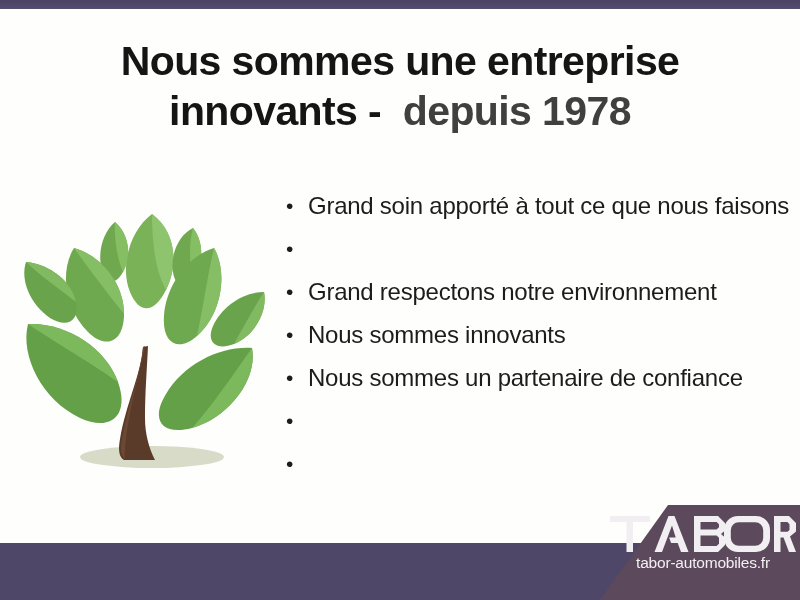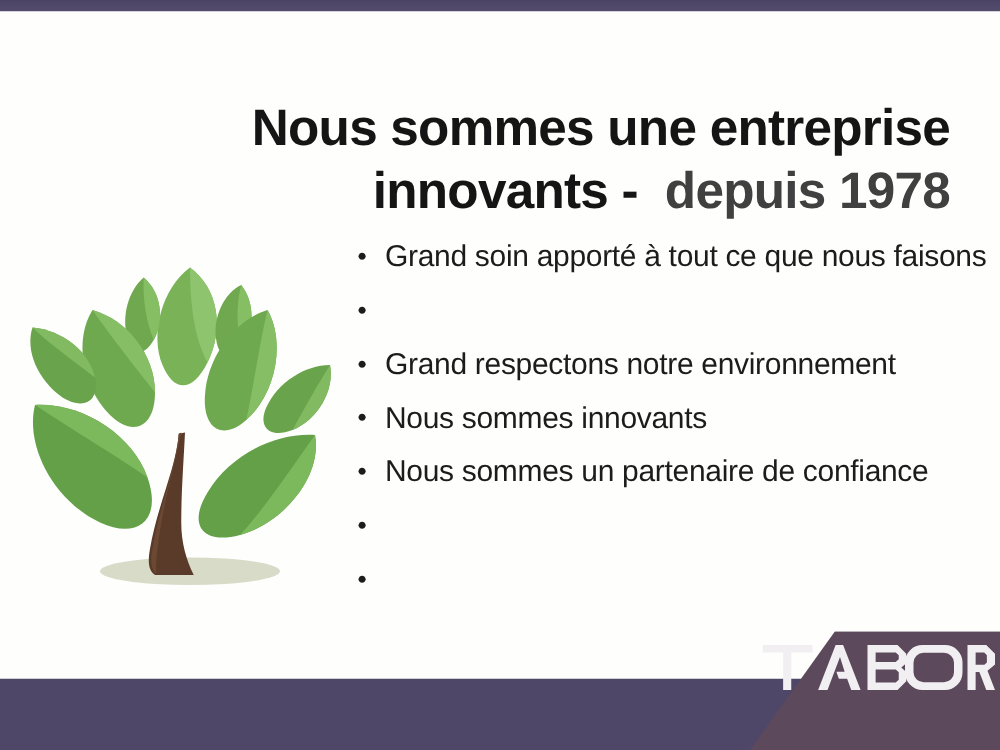--- a/index.html
+++ b/index.html
@@ -36,26 +36,25 @@
   }
   .logo-url{
     color:#F2EFF2;font-size:15.5px;letter-spacing:-0.2px;
     margin-top:2px;white-space:nowrap;
     font-family:"Liberation Sans","DejaVu Sans",sans-serif;
   }
 
   
   .title{
     position:absolute;left:40px;top:36px;width:720px;
-    text-align:right;
+    text-align:center;
     font-size:41px;line-height:50px;font-weight:bold;
     letter-spacing:-0.6px;
     color:#151515;
     font-family:"Liberation Sans","DejaVu Sans",sans-serif;
-    margin-top:41px;
   }
   .title .accent{color:#404040;}
   .title .ln{display:block;}
 
   
   .bullets{
     position:absolute;left:286px;top:192px;width:500px;
   }
   .bullet-row{
     display:flex;align-items:flex-start;
@@ -195,15 +194,16 @@
         <path d="M84 4 h24 l7 7 v7.5 l-4 3.5 l4 3.5 V33 l-7 7 H84 Z
                  M90.5 10 v7.5 h16 l2.5 -2.2 V12.2 L106.6 10 Z
                  M90.5 23.5 V34 h16.1 l2.4 -2.2 v-6.1 l-2.4 -2.2 Z"></path>
 
         <path d="M128 4 h18 a14 14 0 0 1 14 14 v8 a14 14 0 0 1 -14 14 h-18 a14 14 0 0 1 -14 -14 v-8 a14 14 0 0 1 14 -14 Z
                  M128.8 10.2 a8 8 0 0 0 -8 8 v7.6 a8 8 0 0 0 8 8 h16.4 a8 8 0 0 0 8 -8 v-7.6 a8 8 0 0 0 -8 -8 Z"></path>
 
         <path d="M164 4 h15 l7 7 v8.5 l-6 5 l6 15.5 h-7 l-5.5 -14.5 h-3 v-5.8 h7 l2 -1.8 V12.2 L177.4 10 H170.5 V40 H164 Z"></path>
       </g>
     </svg>
+    <div class="logo-url">tabor-automobiles.fr</div>
   </div>
 
 </div>
 
 </body></html>

